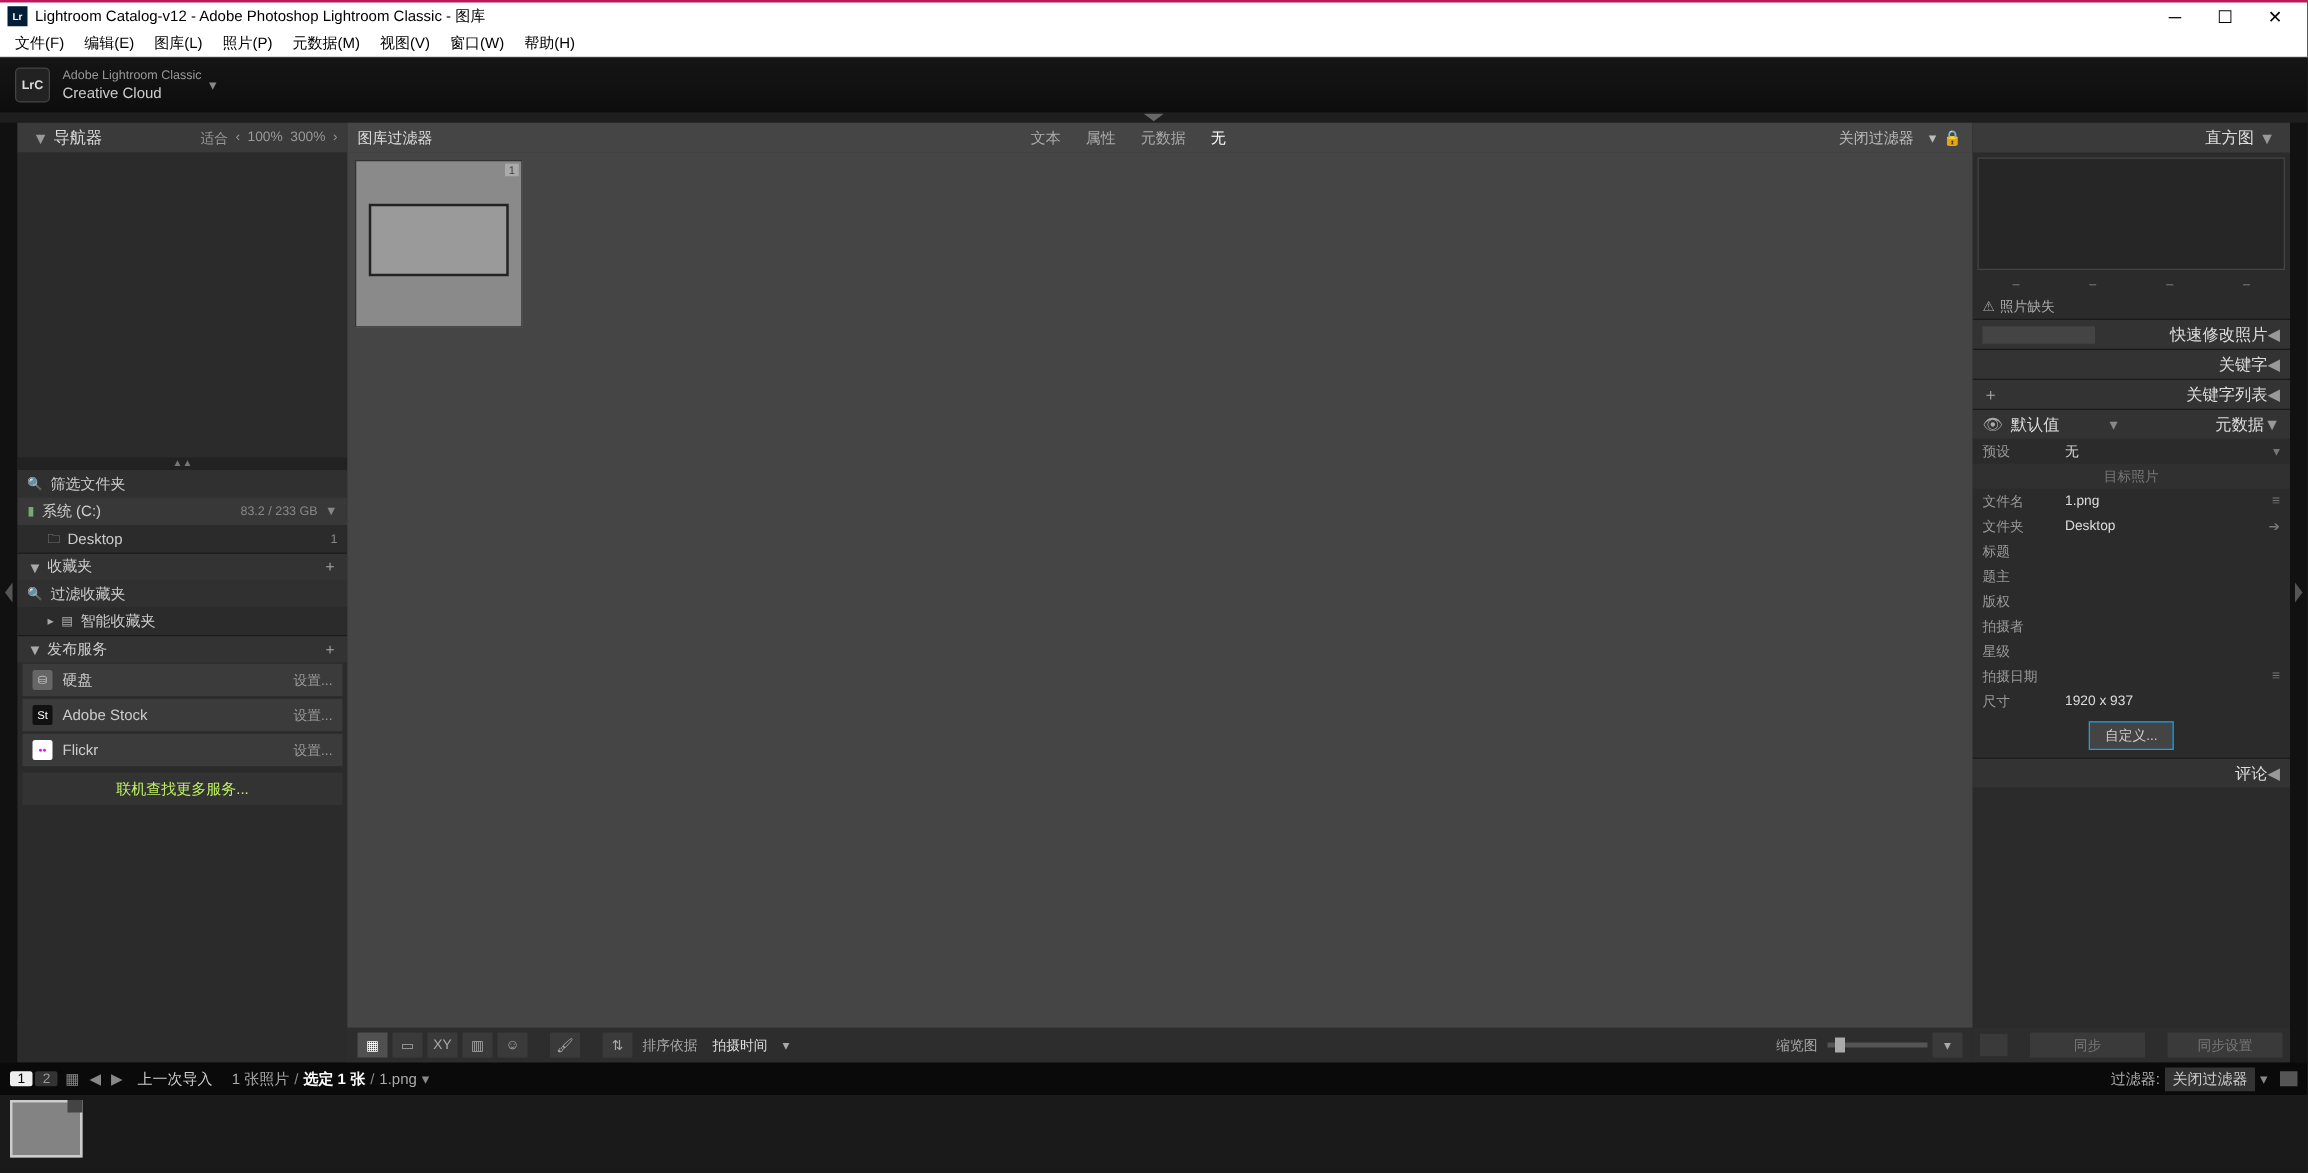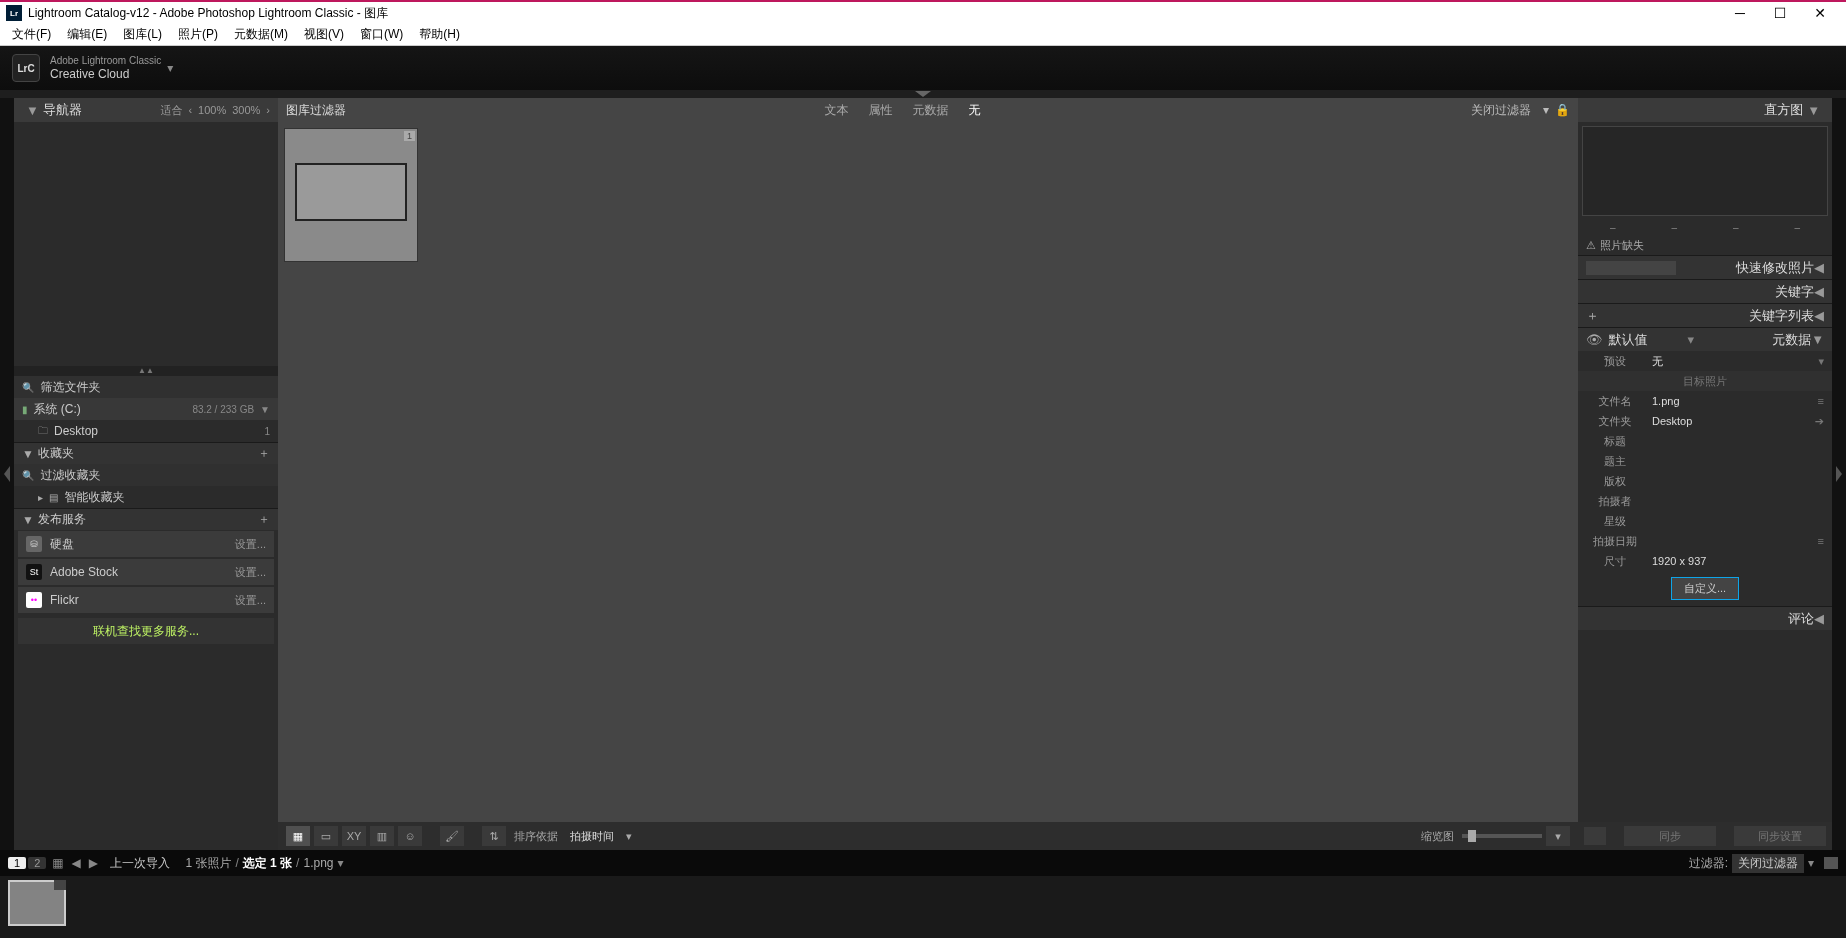--- a/index.html
+++ b/index.html
@@ -82,21 +82,21 @@
 .toolbar .tb-fill{flex:1;}
 
 .rp-section { height:24px; background:#333; display:flex; align-items:center; padding:0 8px; font-size:13px; color:#ddd; border-top:1px solid #1a1a1a;}
 .rp-section .rs-fill{flex:1;}
 .rp-section .rs-caret{color:#999;}
 .histogram { height:90px; background:#262626; margin:4px; border:1px solid #444;}
 .hist-labels { display:flex; justify-content:space-around; color:#888; font-size:10px; padding:2px 4px;}
 .warn-row { height:20px; display:flex; align-items:center; padding:0 8px; color:#aaa; font-size:11px;}
 .warn-row .wi{margin-right:4px;}
 .meta-row { height:20px; display:flex; align-items:center; padding:0 8px; font-size:11px;}
-.meta-row .ml{width:58px;text-align:center;color:#999;margin-right:8px;}
+.meta-row .ml{width:58px;text-align:left;color:#999;margin-right:8px;}
 .meta-row .mv{flex:1;color:#ddd;}
 .meta-row .mm{color:#777;}
 .meta-btn-row{display:flex;justify-content:center;padding:6px;}
 .meta-btn{background:#444;padding:3px 12px;color:#ccc;font-size:11px;border:1px solid #0ea5e9;}
 .sync-bar { height:28px; background:#2d2d2d; display:flex; align-items:center; gap:18px; padding:0 6px;}
 .sync-bar .sb-sw{width:22px;height:18px;background:#3a3a3a;}
 .sync-bar .sb-btn{flex:1;height:20px;background:#3a3a3a;display:flex;align-items:center;justify-content:center;color:#777;font-size:11px;}
 
 .statusbar { height:26px; background:#0a0a0a; display:flex; align-items:center; padding:0 8px; font-size:12px; color:#ccc;}
 .statusbar .sb-num{background:#eee;color:#000;padding:0 6px;margin-right:2px;border-radius:2px;font-size:11px;}

